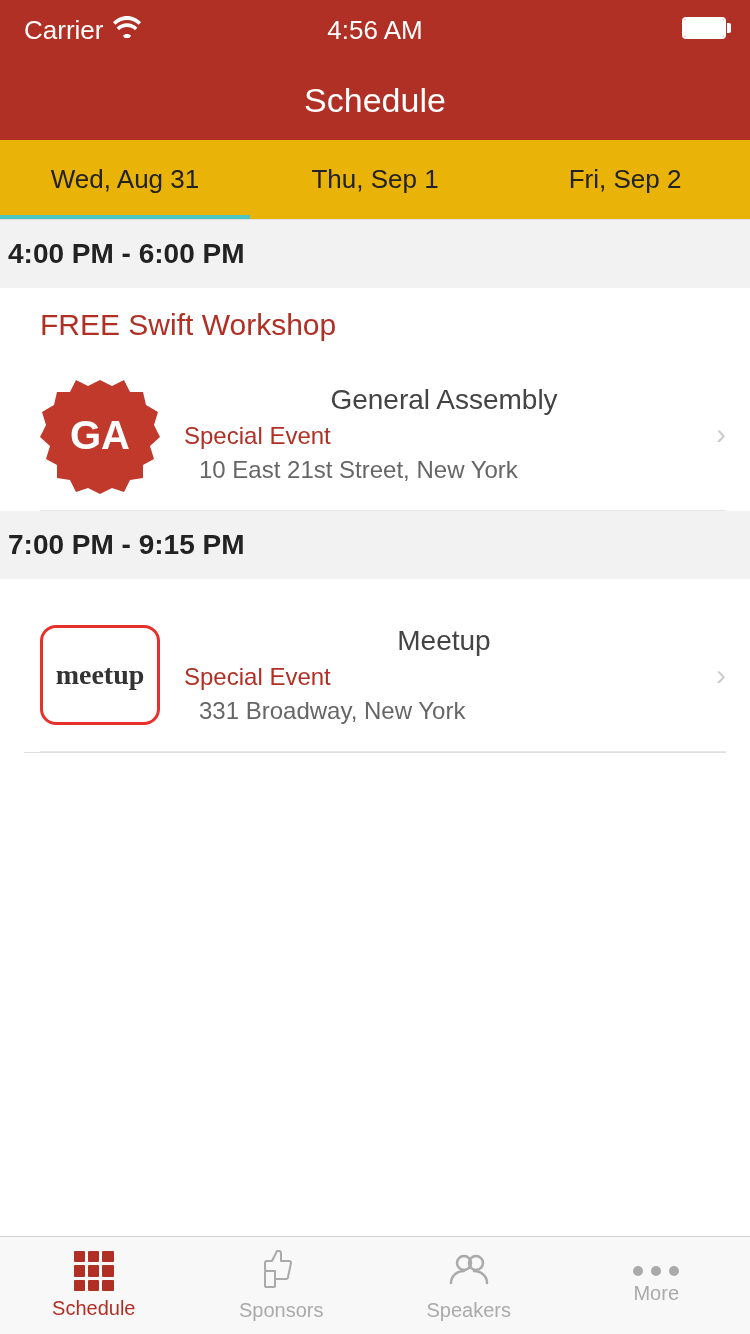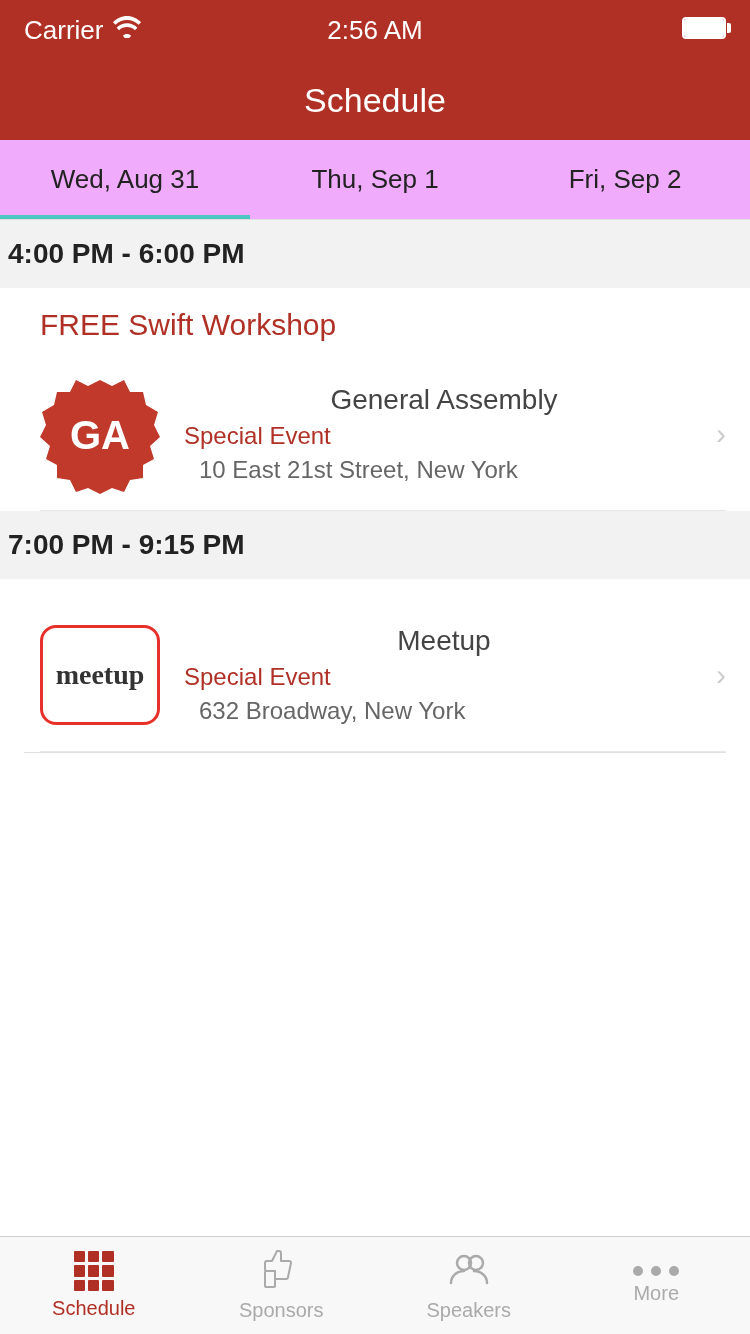--- a/index.html
+++ b/index.html
@@ -60,21 +60,21 @@
     .nav-title {
       color: #fff;
       font-size: 34px;
       font-weight: 400;
     }
 
     
     .date-tabs {
       display: flex;
       border-bottom: 1px solid #e0e0e0;
-      background: #f0abfc;
+      background: #eab308;
       height: 80px;
     }
     .date-tab {
       flex: 1;
       display: flex;
       align-items: center;
       justify-content: center;
       font-size: 26px;
       font-weight: 400;
       color: #222;
@@ -255,21 +255,21 @@
   <div class="status-bar-left">
     <span>Carrier</span>
     <span class="wifi-icon">
       <svg width="28" height="22" viewBox="0 0 28 22" fill="white">
         <path d="M14 4C9.5 4 5.5 5.8 2.5 8.7L0 6.2C3.7 2.4 8.6 0 14 0s10.3 2.4 14 6.2L25.5 8.7C22.5 5.8 18.5 4 14 4z"></path>
         <path d="M14 11c-3.1 0-5.9 1.2-7.9 3.2L3.6 11.7C6.3 9 10 7.3 14 7.3s7.7 1.7 10.4 4.4L21.9 14.2C19.9 12.2 17.1 11 14 11z"></path>
         <path d="M14 18c-1.6 0-3 .6-4.1 1.7L14 25l4.1-5.3C16.9 18.6 15.6 18 14 18z"></path>
       </svg>
     </span>
   </div>
-  <div class="status-bar-center">2:56 AM</div>
+  <div class="status-bar-center">4:56 AM</div>
   <div>
     <div class="battery-icon"><div class="battery-fill"></div></div>
   </div>
 </div>
 
 <div class="nav-header">
   <span class="nav-title">Schedule</span>
 </div>
 
 <div class="date-tabs">
@@ -318,21 +318,21 @@
 
     <div class="event-row">
       <div class="event-logo">
         <div class="meetup-logo-box">
           <span class="meetup-text">meetup</span>
         </div>
       </div>
       <div class="event-info">
         <div class="event-venue-name">Meetup</div>
         <div class="event-type">Special Event</div>
-        <div class="event-address">632 Broadway, New York</div>
+        <div class="event-address">331 Broadway, New York</div>
       </div>
       <span class="chevron-right">›</span>
     </div>
   </div>
 
   <div class="divider-line"></div>
 
 </div>
 
 <div class="tab-bar">

